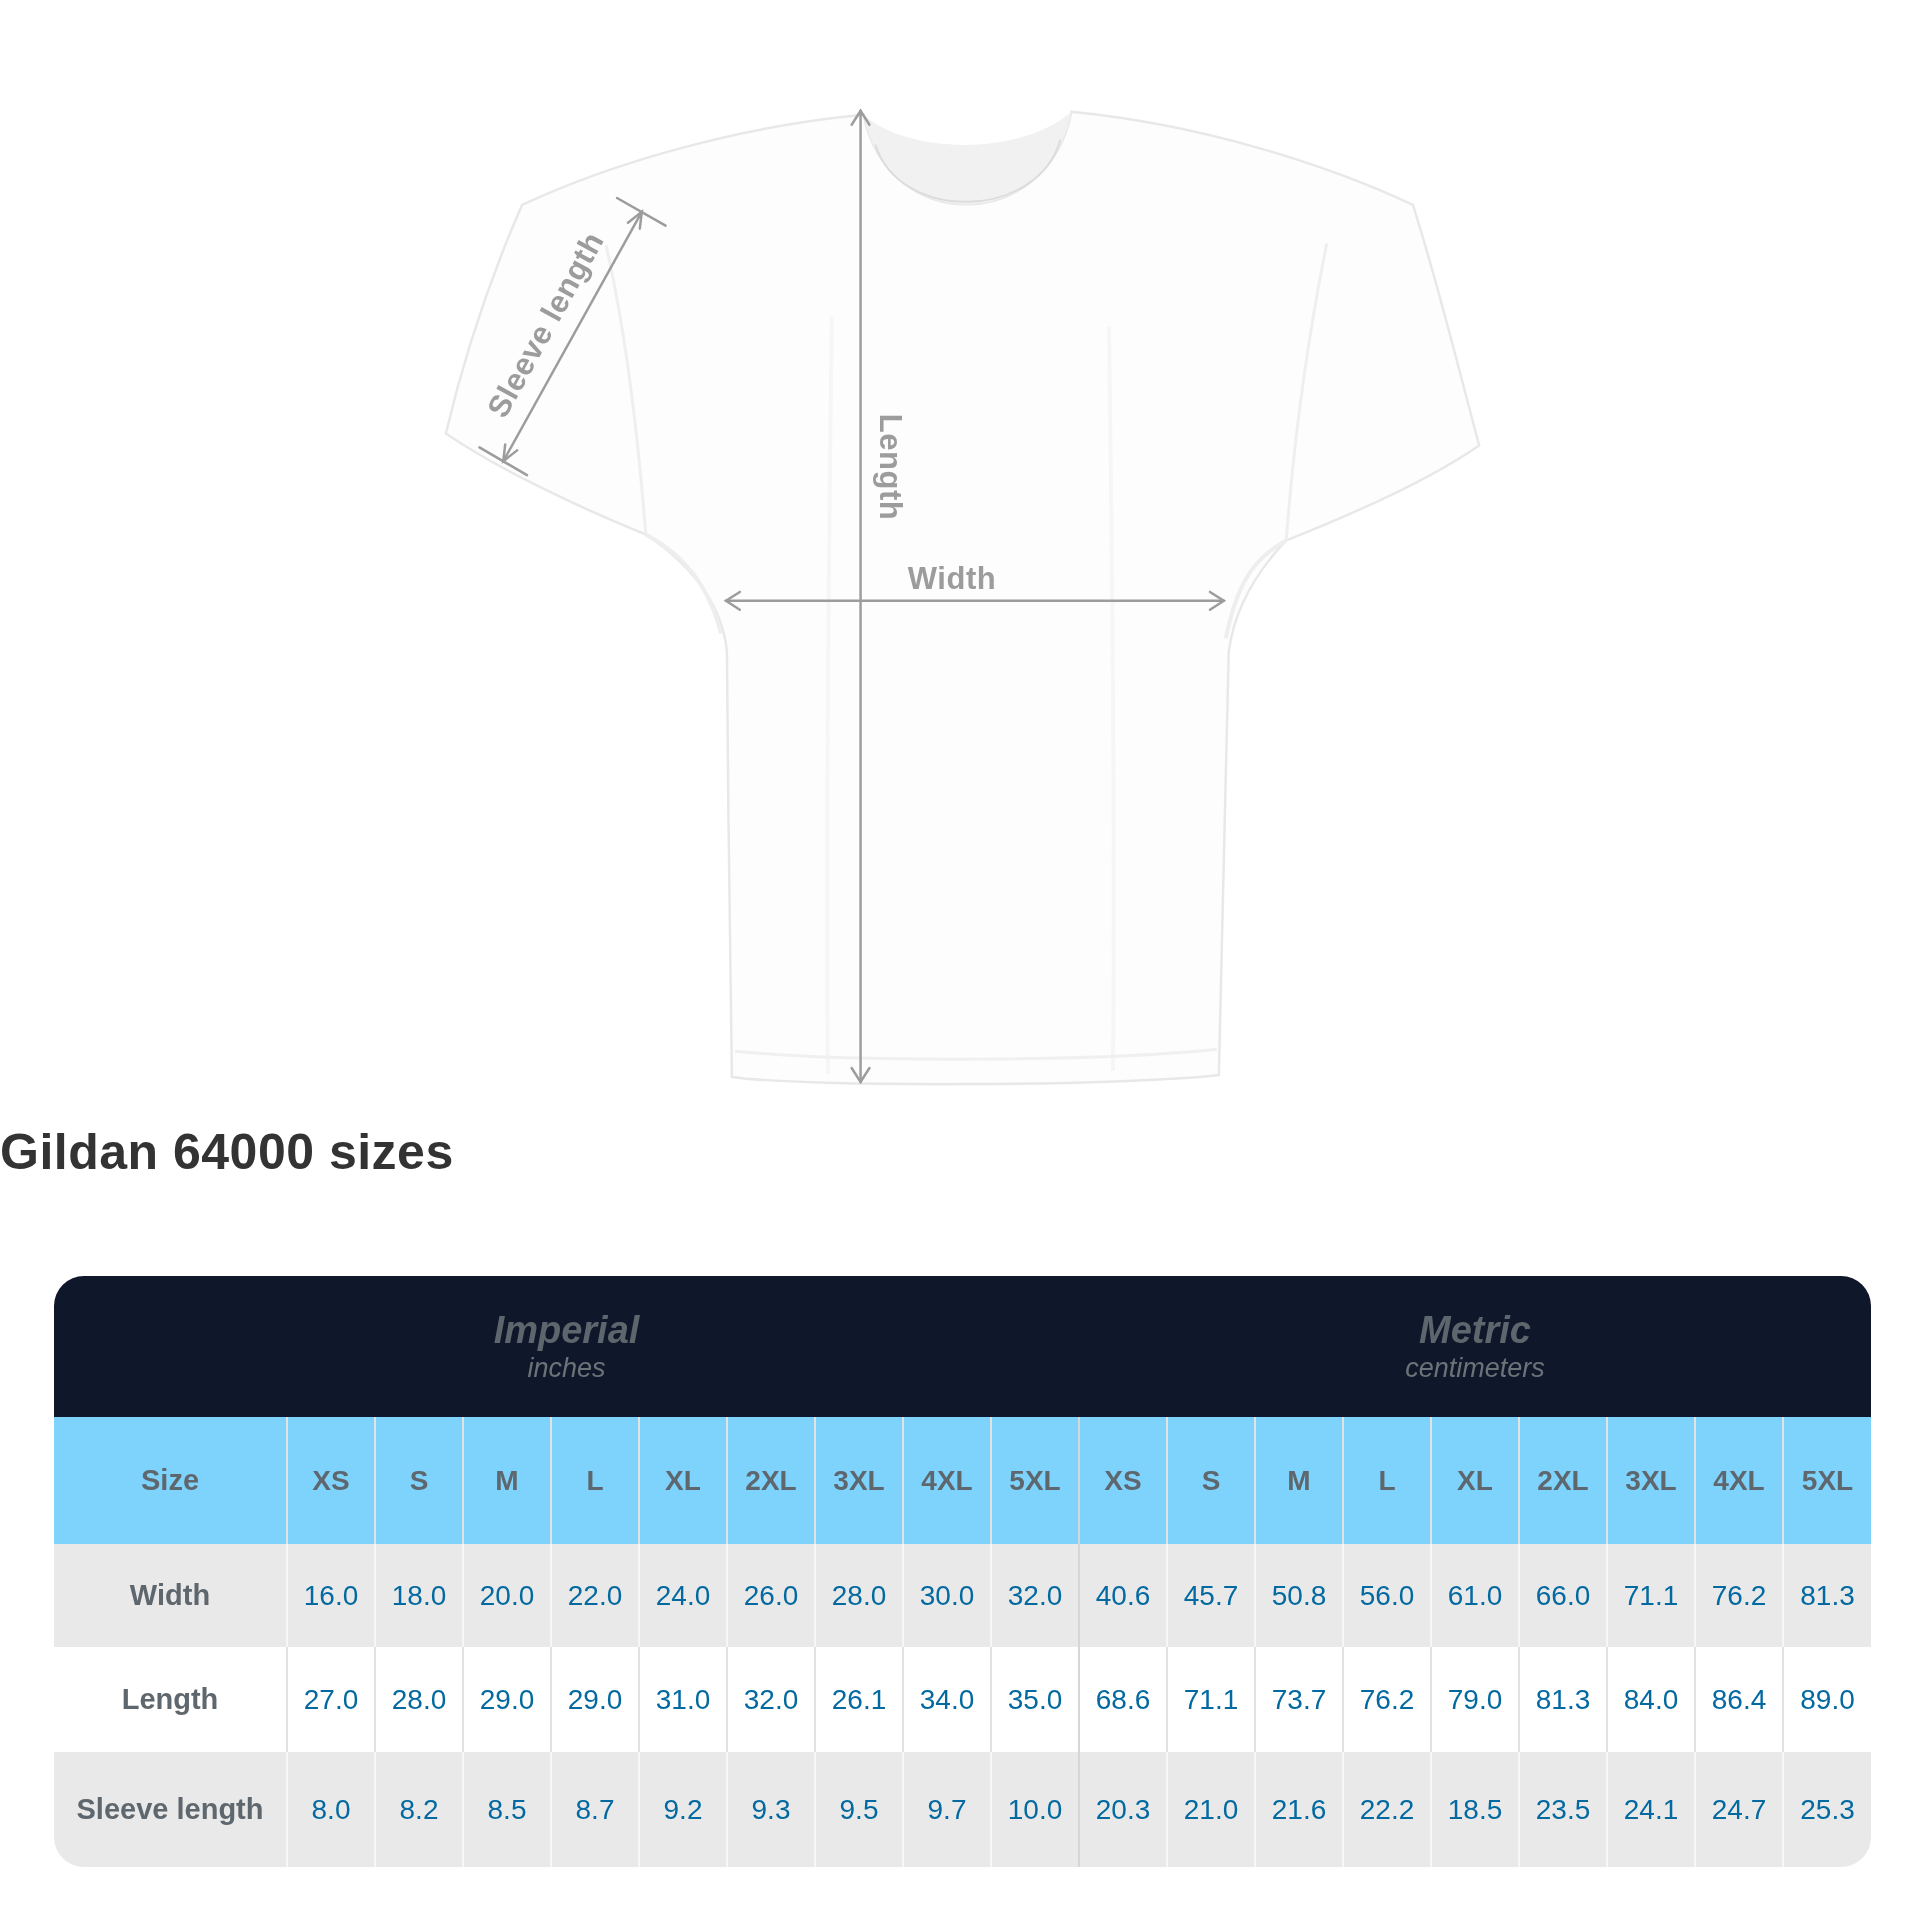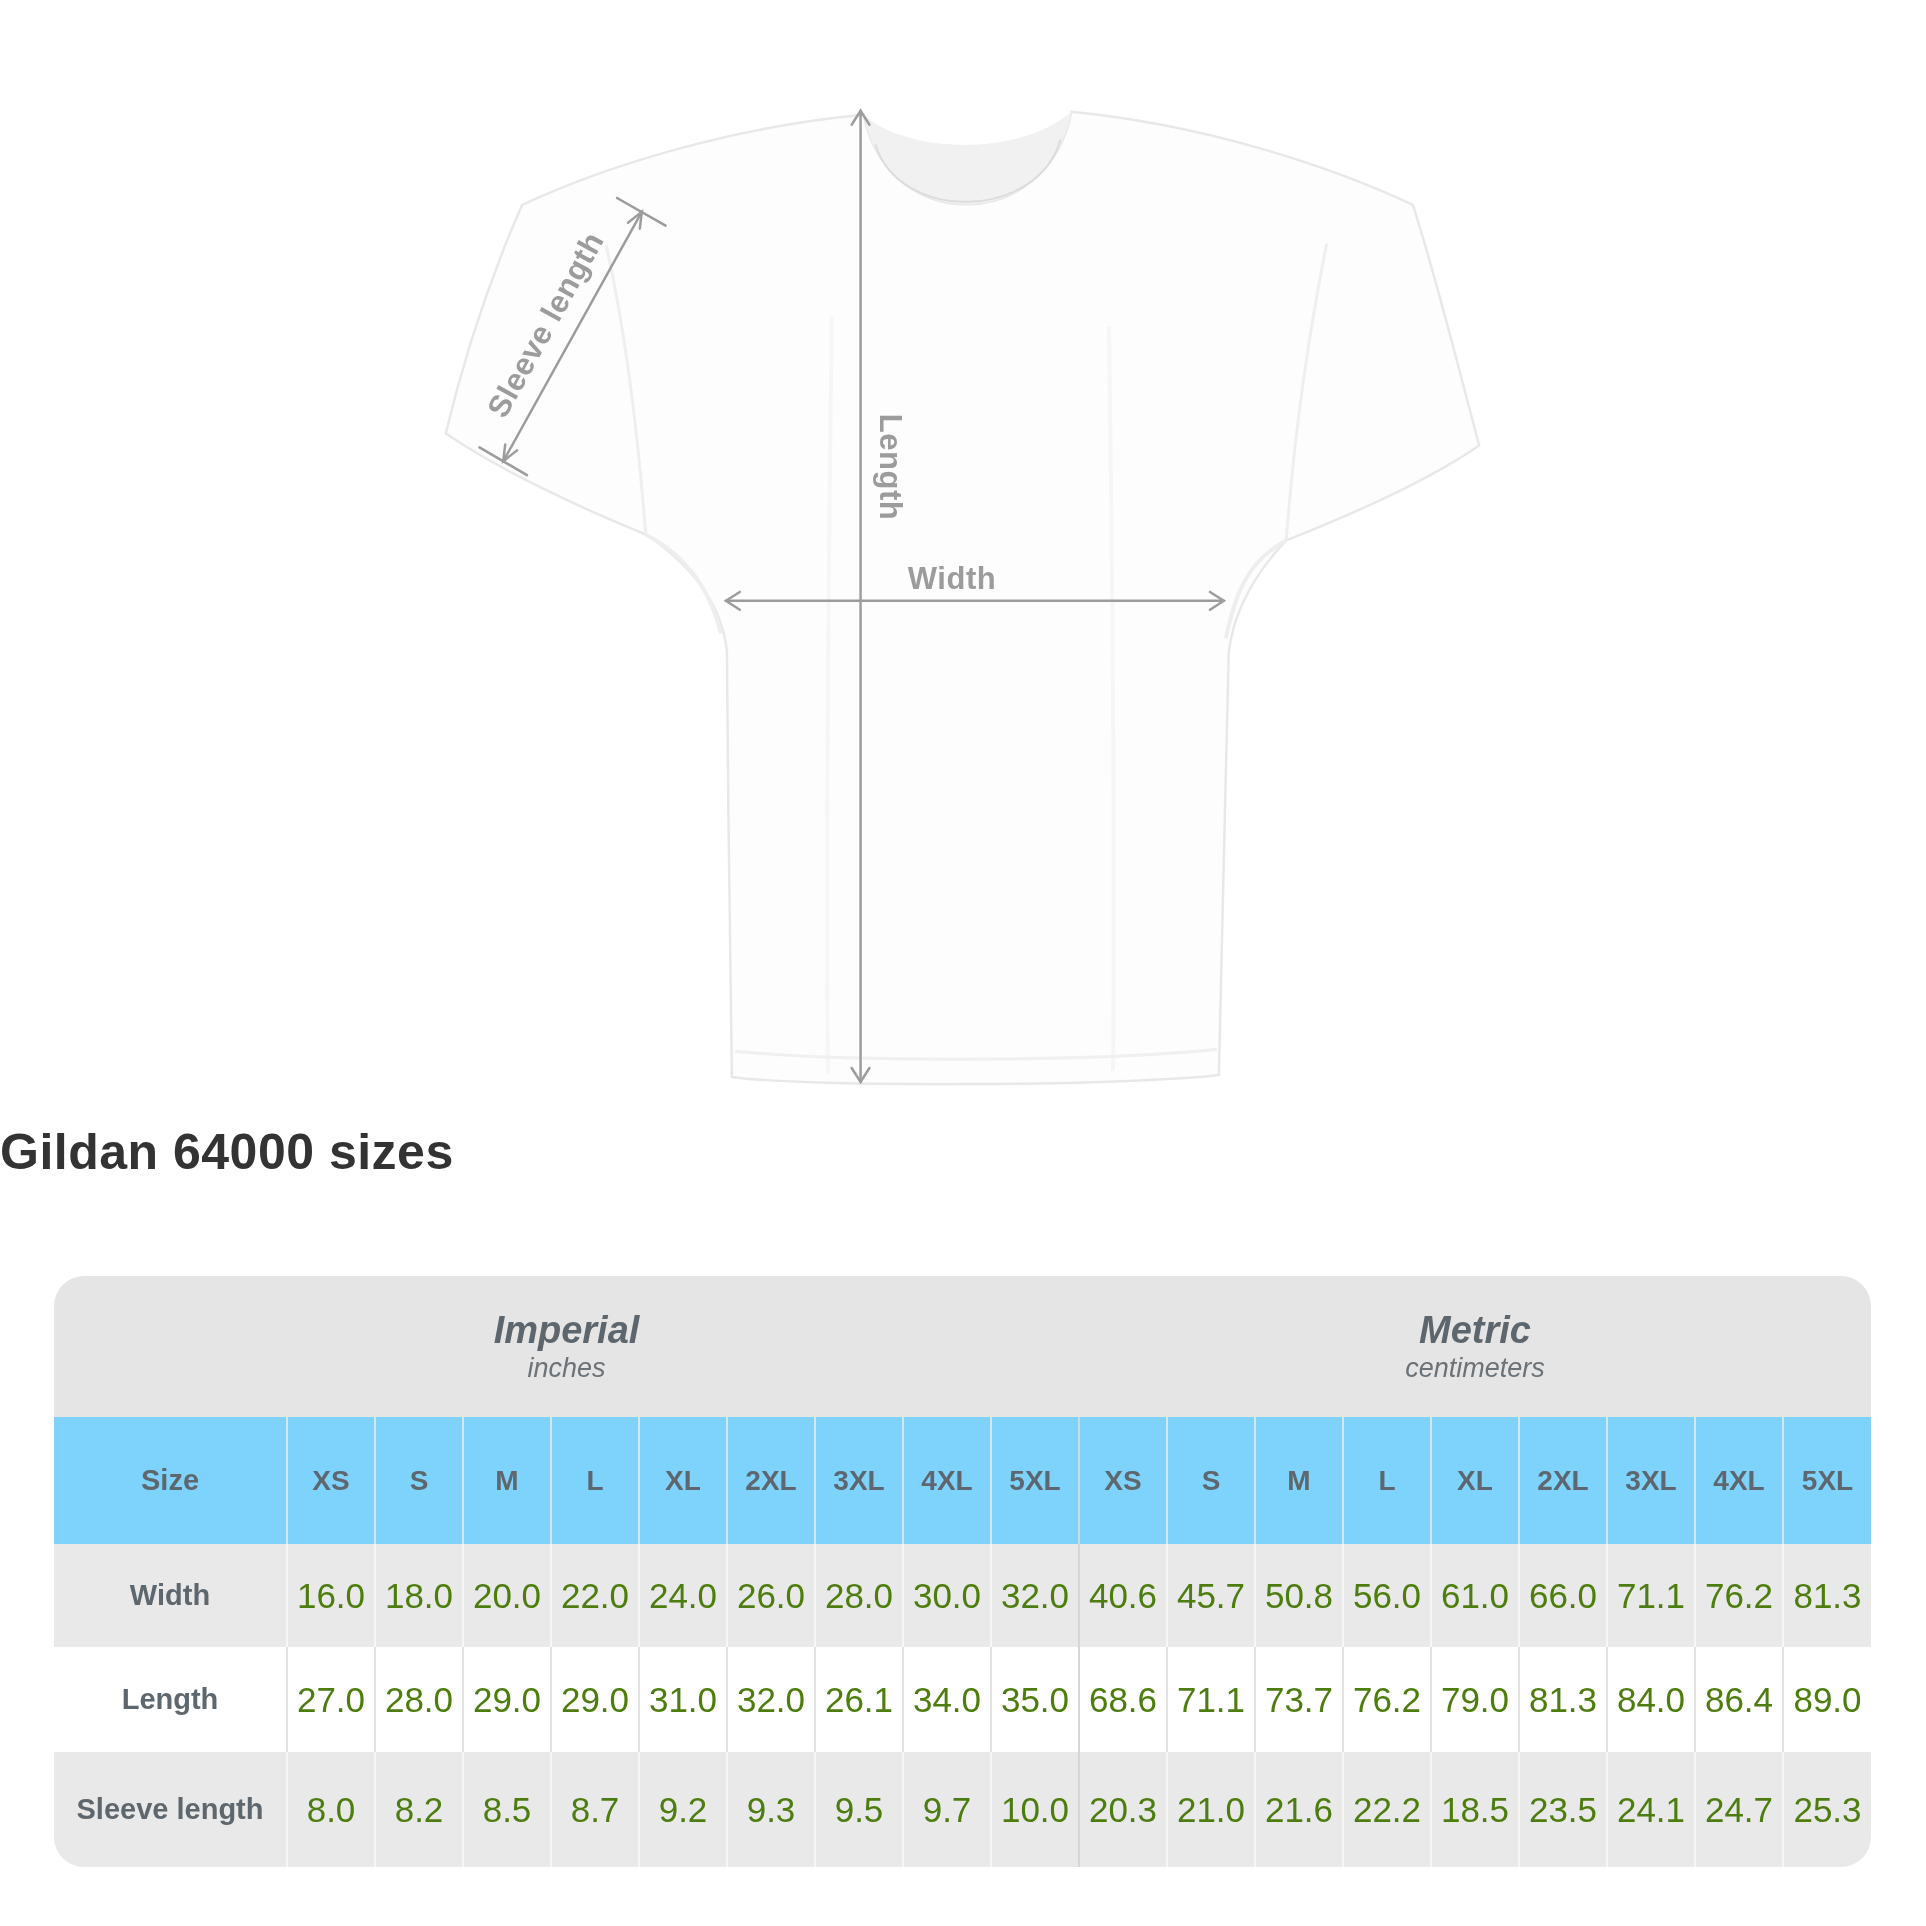--- a/index.html
+++ b/index.html
@@ -26,32 +26,32 @@
     font-size:28px;font-style:italic;color:#6e6e6e;
   }
   
   .sizechart{
     position:absolute;left:54px;top:1276px;width:1817px;
     border-radius:30px;overflow:hidden;
   }
   .sizechart table{width:100%;border-collapse:collapse;table-layout:fixed;}
   .sizechart td{text-align:center;vertical-align:middle;padding:0;}
   col.labelcol{width:233px;}
-  tr.band td{background:#e5e5e5;height:141px;border:none;}
+  tr.band td{background:#0f172a;height:141px;border:none;}
   .band-name{font-size:38px;font-weight:bold;font-style:italic;color:#5e666d;line-height:1.15;}
   .band-unit{font-size:27px;font-style:italic;color:#6b7278;}
   tr.sizesrow td{height:127px;background:#7dd3fc;border-right:2px solid #e2e2e2;
                  font-size:28px;font-weight:bold;color:#5f676e;}
   tr.r-gray td{background:#e9e9e9;border-right:2px solid #f6f6f6;}
   tr.r-white td{background:#ffffff;border-right:2px solid #e2e2e2;}
   tr.row-w td{height:103px;}
   tr.row-l td{height:105px;}
   tr.row-s td{height:115px;}
   .sizechart td.rowlab{font-size:29px;font-weight:bold;color:#5f676e;}
-  .sizechart td.val{font-size:35px;color:#4d7c0f;}
+  .sizechart td.val{font-size:28px;color:#0369a1;}
   .sizechart tr td.mid{border-right:2px solid #d6d6d6;}
   .sizechart tr td:last-child{border-right:none;}
 </style>
 </head>
 <body>
 
 <div class="page">
 
   <svg class="shirt-svg" width="1927" height="1168" viewBox="0 0 1946 1180">
 

